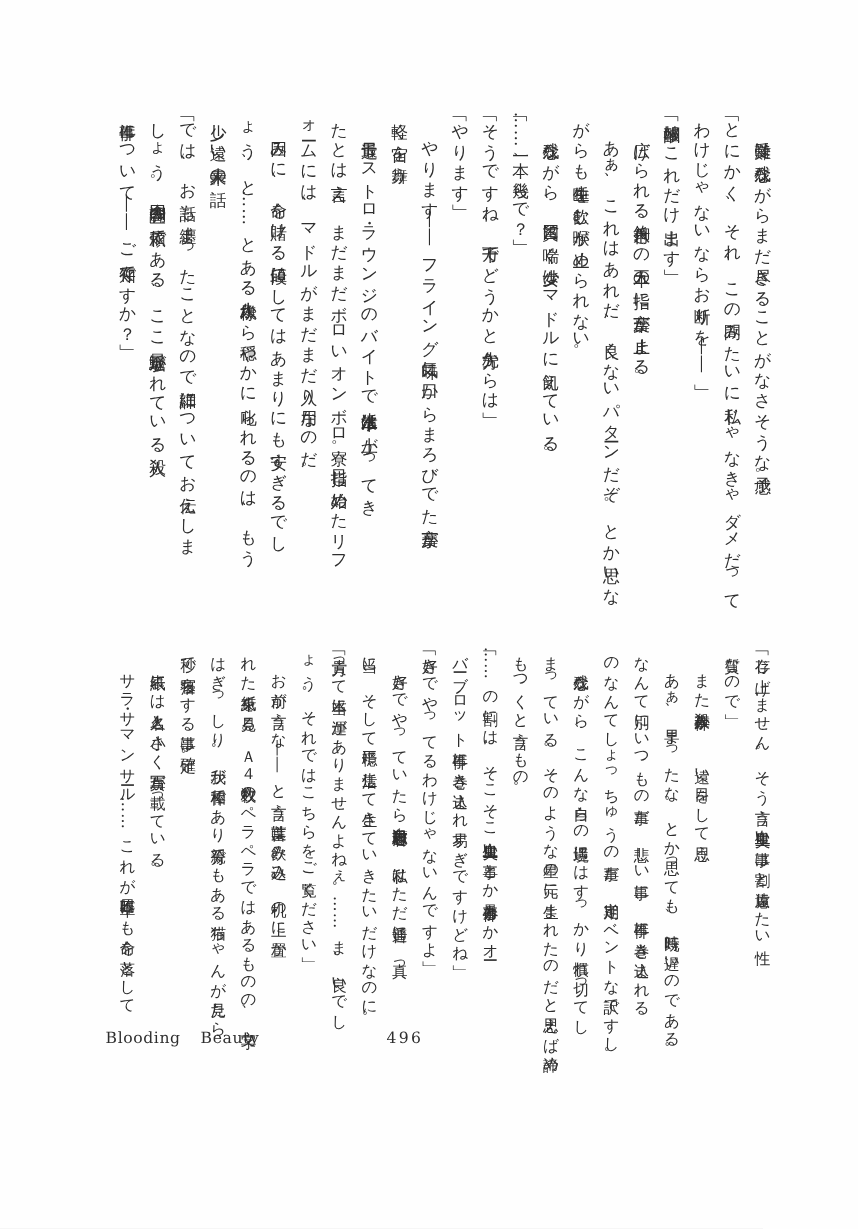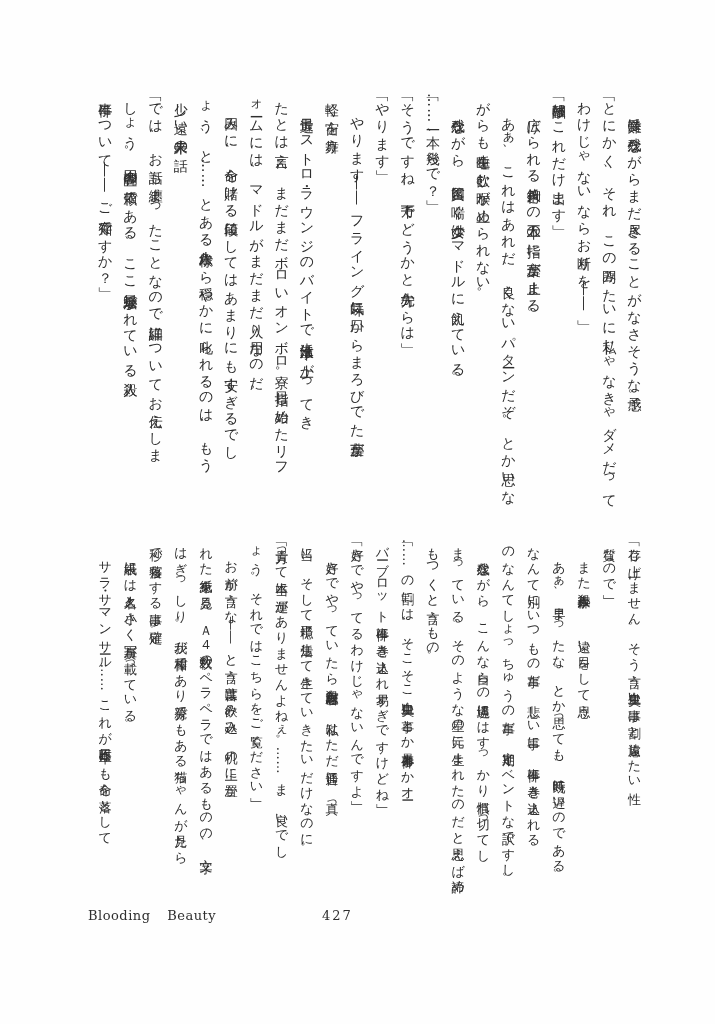--- a/index.html
+++ b/index.html
@@ -36,21 +36,21 @@
   }
   .band-bottom {
     top: 538px;
     height: 372px;
     font-size: 13px;
     line-height: 25.2px;
     letter-spacing: 0.9px;
   }
   .footer {
     position: absolute;
-    top: 908px;
+    top: 858px;
     left: 0;
     right: 0;
     height: 20px;
     font-size: 13px;
   }
   .footer .book-title {
     position: absolute;
     left: 88px;
     top: 0;
     word-spacing: 12px;
@@ -113,16 +113,16 @@
       <div class="line">　お前が言うな――と言う言葉は飲み込み、机の上に置か</div>
       <div class="line">れた紙束を見る。Ａ４数枚のペラペラではあるものの、文字</div>
       <div class="line">はぎっしり。我が相棒であり親分でもある猫ちゃんが見たら</div>
       <div class="line">秒で寝落ちする事は確定。</div>
       <div class="line">　表紙には人名と小さく写真が載っている。</div>
       <div class="line">　サラ・サマンサール……これが昨日不幸にも命を落として</div>
     </div>
 
   <div class="footer">
     <span class="book-title">Blooding Beauty</span>
-    <span class="page-number">427</span>
+    <span class="page-number">496</span>
   </div>
 
 </div>
 
 </body></html>

